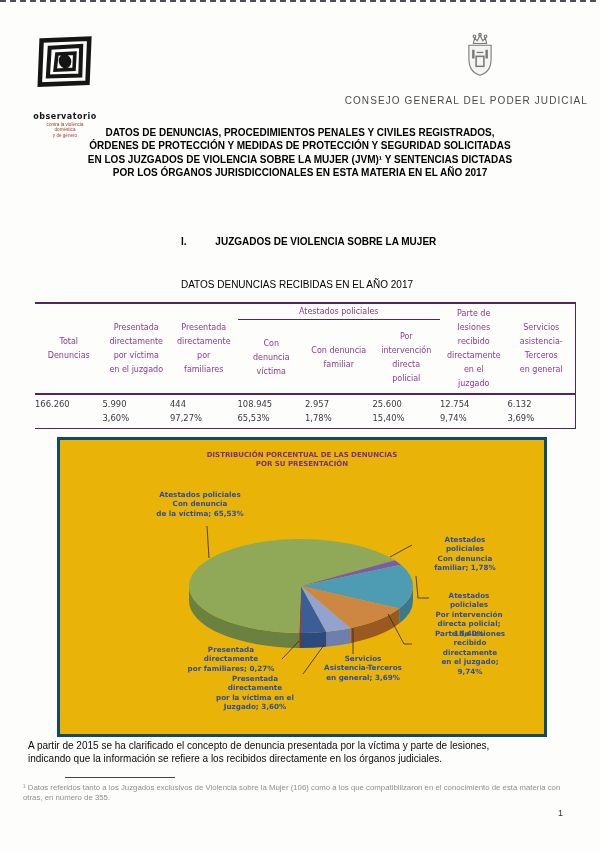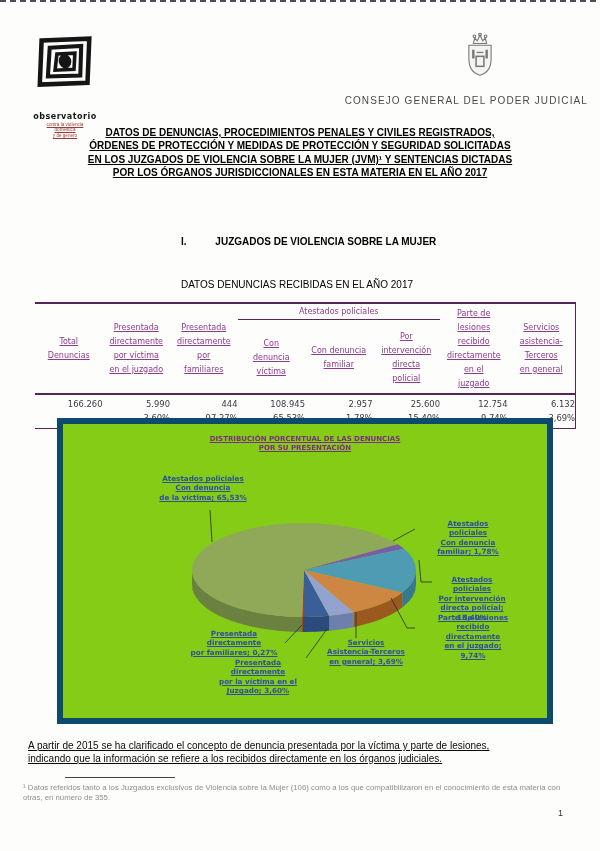--- a/index.html
+++ b/index.html
@@ -1,18 +1,18 @@
 <!DOCTYPE html>
 <html><head>
 <meta charset="utf-8">
 <style>
   html,body{margin:0;padding:0;background:#e8e8e8;}
   .page{position:relative;width:600px;height:851px;background:#fdfdfb;margin:0 auto;
         font-family:"Liberation Sans",sans-serif;overflow:hidden;}
-  .ml{white-space:pre-line;text-decoration:underline;}
+  .ml{white-space:pre-line;}
 
   .top-rule{position:absolute;top:0;left:0;right:0;height:2px;
     background:repeating-linear-gradient(90deg,#4e4e58 0 6px,transparent 6px 10px);}
 
   
   .logo{position:absolute;left:32px;top:36px;width:66px;text-align:center;}
   .logo-title{font-size:8px;font-weight:bold;letter-spacing:.5px;color:#151515;margin-top:18px;
     font-family:"DejaVu Sans",sans-serif;}
   .logo-sub{font-size:4.6px;line-height:5.4px;color:#9c3b35;margin-top:1px;}
   .crest{position:absolute;left:452px;top:32px;width:56px;text-align:center;}
@@ -31,25 +31,25 @@
     font-family:"DejaVu Sans",sans-serif;border-right:1.5px solid #572457;}
   .thead{position:relative;display:grid;grid-template-columns:repeat(8,1fr);
     height:89px;border-top:2px solid #572457;border-bottom:2px solid #572457;}
   .group-label{position:absolute;left:37.5%;width:37.5%;top:3px;text-align:center;
     font-size:8px;color:#8e3b8e;border-bottom:1.6px solid #572457;padding-bottom:3px;}
   .th{display:flex;align-items:center;justify-content:center;text-align:center;
     font-size:8px;line-height:14px;color:#8e3b8e;}
   .th.sub{padding-top:18px;}
   .tbody{border-bottom:1.5px solid #572457;padding:2px 0 3px;}
   .tr{display:grid;grid-template-columns:repeat(8,1fr);}
-  .td{text-align:right;font-size:8.4px;color:#3a3a44;padding:2px 0;}
-
-  
-  .chart-box{position:absolute;left:57px;top:418px;width:484px;height:294px;
-    border:6px solid #0c4a6e;background:#84cc16;}
+  .td{text-align:left;font-size:8.4px;color:#3a3a44;padding:2px 0;}
+
+  
+  .chart-box{position:absolute;left:57px;top:437px;width:484px;height:294px;
+    border:3px solid #0c4a6e;background:#eab308;}
   .chart-title{position:absolute;top:11px;left:0;width:100%;text-align:center;
     font-size:7px;font-weight:bold;color:#7c2d84;line-height:9px;
     font-family:"DejaVu Sans",sans-serif;}
   .pie-svg{position:absolute;left:0;top:0;}
   .pie-label{position:absolute;transform:translateX(-50%);text-align:center;
     font-size:7.2px;font-weight:bold;color:#2d4fa1;line-height:9.4px;
     font-family:"DejaVu Sans",sans-serif;}
 
   
   .note{position:absolute;top:739px;left:28px;width:552px;font-size:10px;

